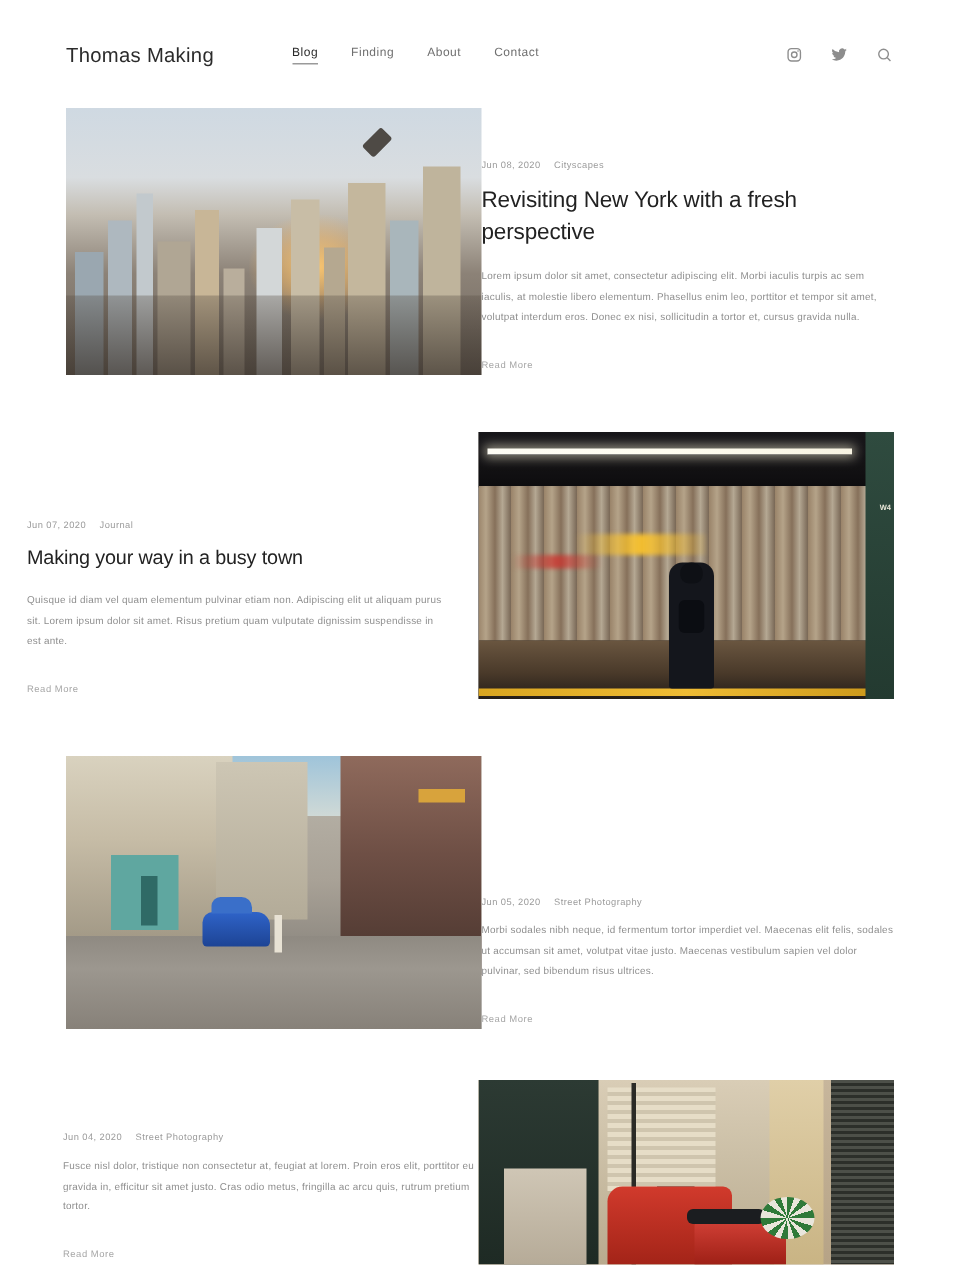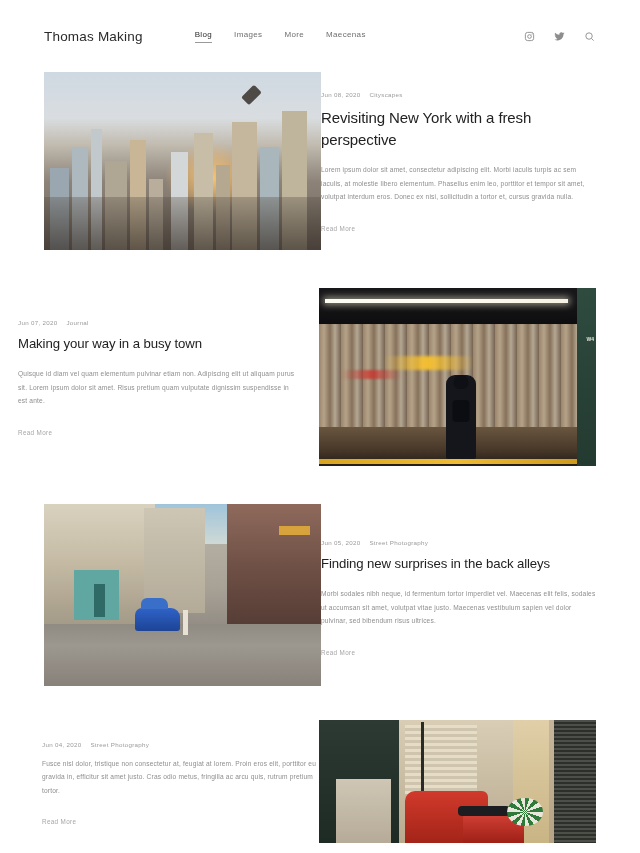--- a/index.html
+++ b/index.html
@@ -66,21 +66,21 @@
     cursor: pointer;
     color: #8d8d8d;
   }
   .hicon svg { display: block; }
 
   
   .rows { padding: 0 44px; }
 
   .row {
     display: flex;
-    align-items: center;
+    align-items: flex-end;
   }
   .row.reverse { flex-direction: row-reverse; }
 
   .col-img { width: 277px; flex: 0 0 277px; }
   .col-txt {
     width: 277px; flex: 0 0 277px;
     padding-top: 4px;
   }
   .gap { flex: 1 1 auto; }
 
@@ -286,23 +286,23 @@
 </head>
 <body>
 
 <div class="page">
 
   <div class="header">
     <div class="brand">Thomas Making</div>
 
     <div class="nav">
       <div class="nav-item active">Blog</div>
-      <div class="nav-item">Images</div>
-      <div class="nav-item">More</div>
-      <div class="nav-item">Maecenas</div>
+      <div class="nav-item">Finding</div>
+      <div class="nav-item">About</div>
+      <div class="nav-item">Contact</div>
     </div>
 
     <div class="header-spacer"></div>
 
     <div class="header-icons">
       <div class="hicon">
         <svg width="11" height="11" viewBox="0 0 24 24" fill="none" stroke="currentColor" stroke-width="2">
           <rect x="3" y="3" width="18" height="18" rx="5"></rect>
           <circle cx="12" cy="12" r="4"></circle>
           <circle cx="17.5" cy="6.5" r="1.2" fill="currentColor" stroke="none"></circle>
@@ -402,21 +402,20 @@
           <div class="car"></div>
           <div class="ped"></div>
         </div>
       </div>
       <div class="gap"></div>
       <div class="col-txt" style="padding-top:8px;">
         <div class="meta">
           <span>Jun 05, 2020</span>
           <span>Street Photography</span>
         </div>
-        <h2 class="title small">Finding new surprises in the back alleys</h2>
         <p class="excerpt">Morbi sodales nibh neque, id fermentum tortor imperdiet vel. Maecenas elit felis, sodales ut accumsan sit amet, volutpat vitae justo. Maecenas vestibulum sapien vel dolor pulvinar, sed bibendum risus ultrices.</p>
         <a class="readmore">Read More</a>
       </div>
     </div>
 
     <div class="row reverse">
       <div class="col-img">
         <div class="photo crop scooter">
           <div class="wall"></div>
           <div class="shutter"></div>

